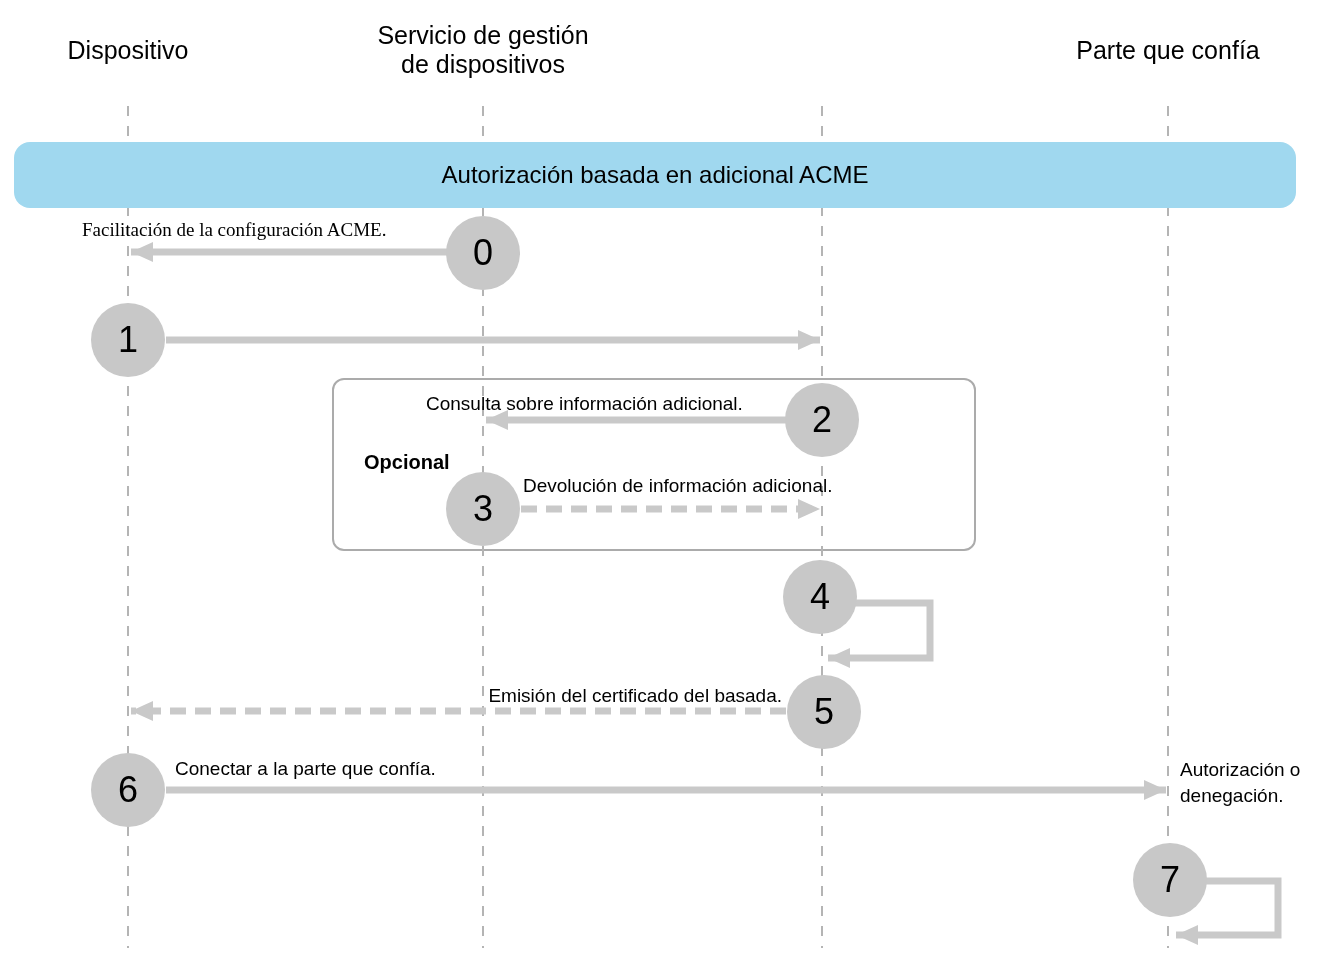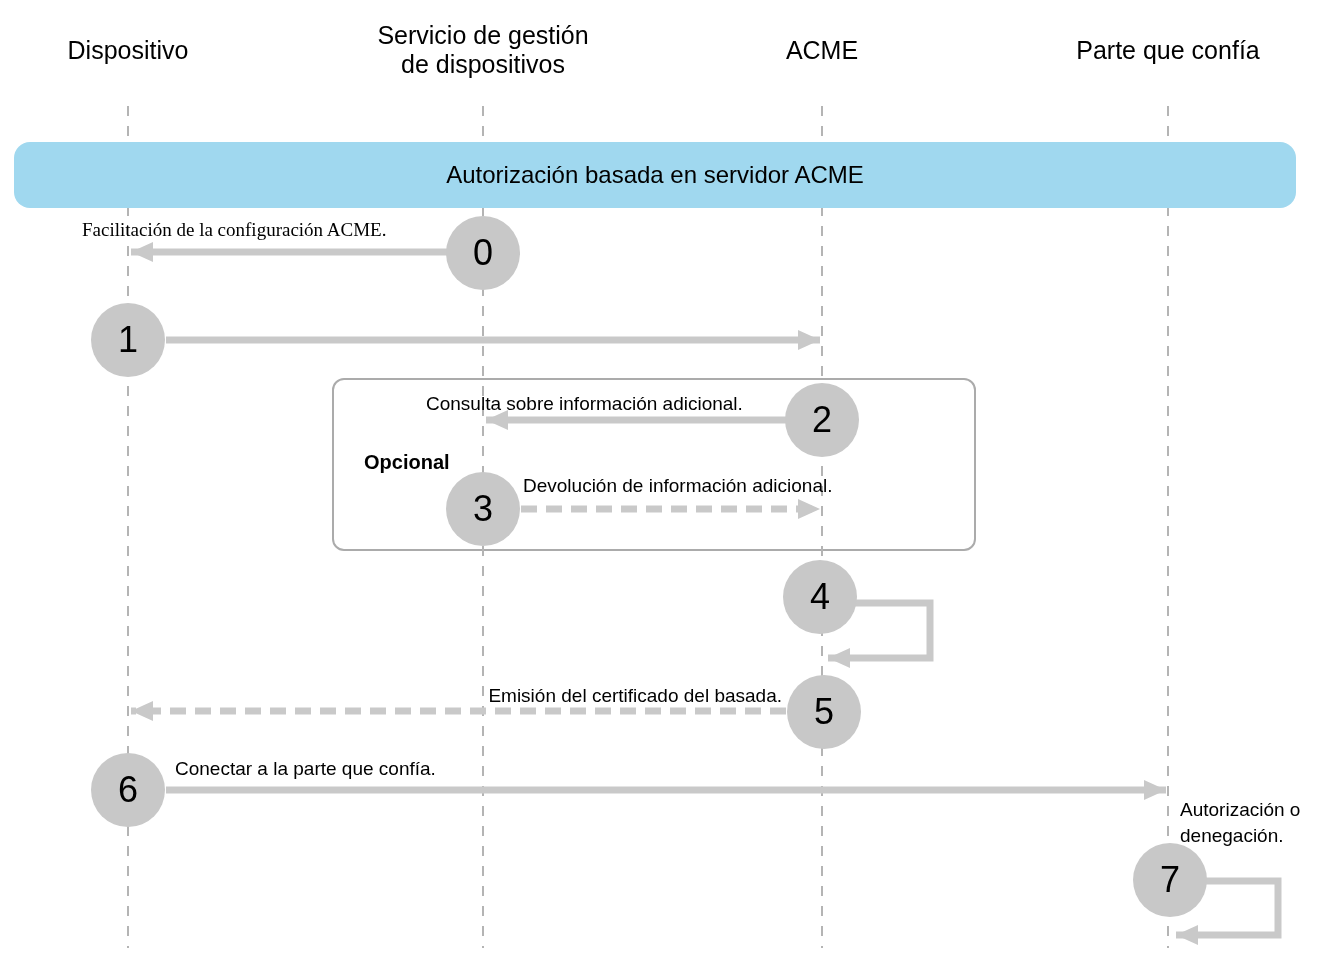--- a/index.html
+++ b/index.html
@@ -48,30 +48,29 @@
 
   
   .msg{position:absolute;font-size:19px;line-height:24px;white-space:nowrap;z-index:4;}
   #m0{left:82px;top:218px;font-family:Liberation Serif, serif;}
   #m1{left:175px;top:306px;}
   #m2{left:426px;top:392px;}
   #m3{left:523px;top:474px;}
   #m4{left:866px;top:576px;}
   #m5{right:535px;top:684px;}
   #m6{left:175px;top:757px;}
-  #m7{left:1180px;top:797px;width:134px;white-space:normal;line-height:26px;}
+  #m7{left:1180px;top:757px;width:134px;white-space:normal;line-height:26px;}
 </style>
 </head>
 <body style="color: rgb(0, 0, 0);">
 
 <div class="stage">
 
   <div class="head" id="head-0">Dispositivo</div>
   <div class="head" id="head-1">Servicio de gestión de dispositivos</div>
-  <div class="head" id="head-2">ACME</div>
   <div class="head" id="head-3">Parte que confía</div>
 
   <svg class="overlay" width="1317" height="963" viewBox="0 0 1317 963">
     <defs>
       <marker id="ah" markerUnits="userSpaceOnUse" markerWidth="24" markerHeight="22" refX="22" refY="10" orient="auto">
         <path d="M0,0 L22,10 L0,20 Z" class="ah"></path>
       </marker>
     </defs>
 
     <line class="lifeline" x1="128" y1="106" x2="128" y2="948"></line>
@@ -83,21 +82,21 @@
     <line class="arrow" x1="166" y1="340" x2="820" y2="340" marker-end="url(#ah)"></line>
     <line class="arrow" x1="786" y1="420" x2="486" y2="420" marker-end="url(#ah)"></line>
     <line class="arrow dashed" x1="521" y1="509" x2="820" y2="509" marker-end="url(#ah)"></line>
     <path class="arrow" d="M855,603 H930 V658 H828" marker-end="url(#ah)"></path>
     <line class="arrow dashed" x1="786" y1="711" x2="131" y2="711" marker-end="url(#ah)"></line>
     <line class="arrow" x1="166" y1="790" x2="1166" y2="790" marker-end="url(#ah)"></line>
     <path class="arrow" d="M1206,881 H1278 V935 H1176" marker-end="url(#ah)"></path>
   </svg>
 
   <div class="banner">
-    <span>Autorización basada en servidor ACME</span>
+    <span>Autorización basada en adicional ACME</span>
   </div>
 
   <div class="optbox"></div>
   <div class="optlabel">Opcional</div>
 
   <div class="circle" id="c0">0</div>
   <div class="circle" id="c1">1</div>
   <div class="circle" id="c2">2</div>
   <div class="circle" id="c3">3</div>
   <div class="circle" id="c4">4</div>

